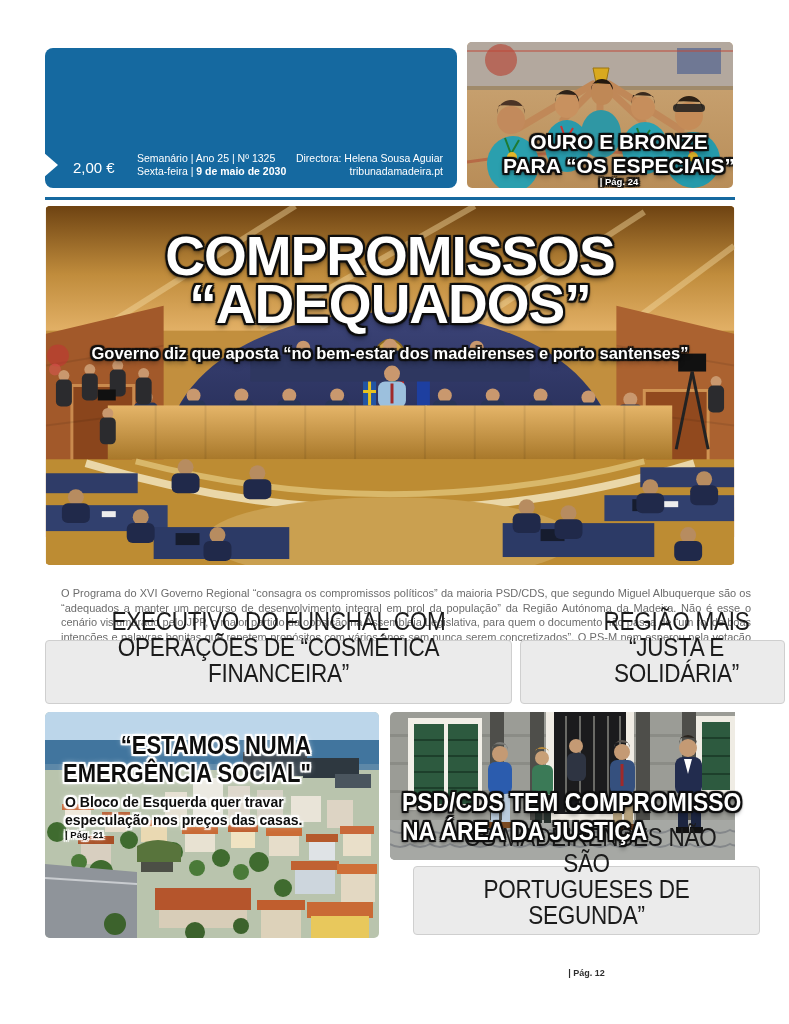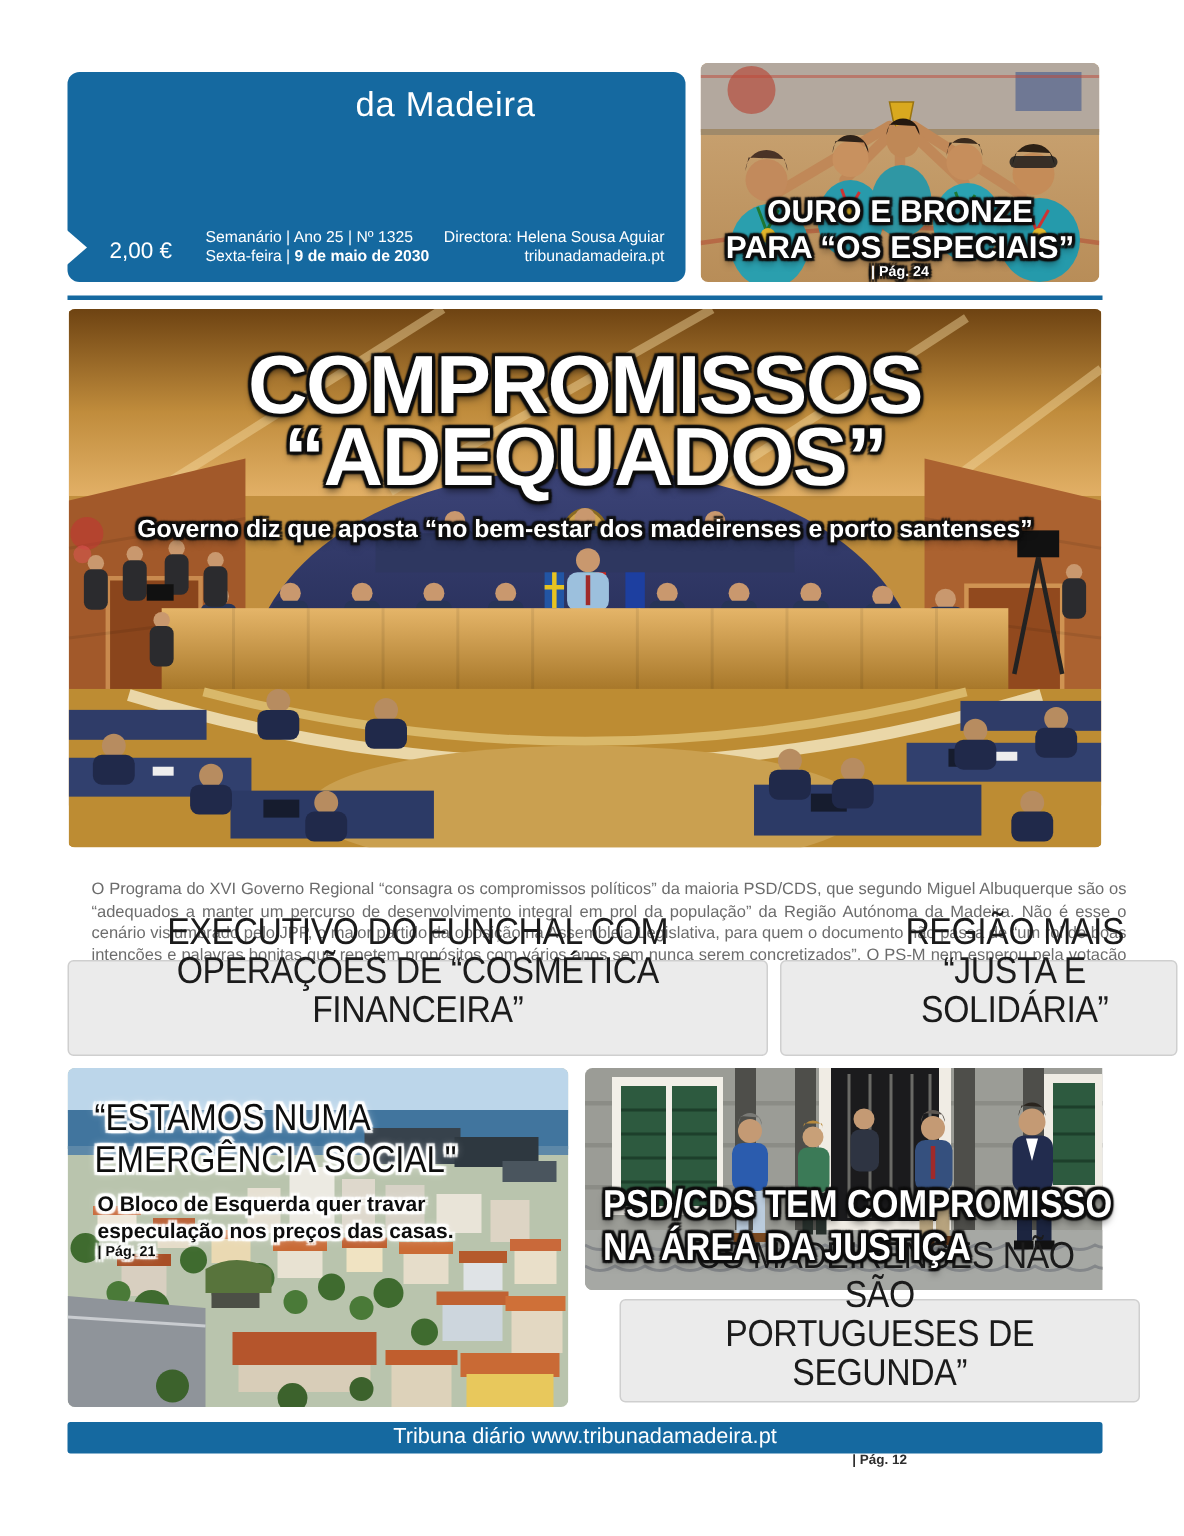--- a/index.html
+++ b/index.html
@@ -24,22 +24,22 @@
   .ph-justice{left:390px;top:712px;width:405px;height:148px;}
   .rule{position:absolute;left:45px;top:197px;width:690px;height:3px;background:#1569a0;}
   
   .ov{position:absolute;z-index:3;}
   .o-dark{color:#fff;text-shadow:-2px 0 1px #0e0e0e,2px 0 1px #0e0e0e,0 -2px 1px #0e0e0e,0 2px 1px #0e0e0e,
           -2px -2px 1px #0e0e0e,2px -2px 1px #0e0e0e,-2px 2px 1px #0e0e0e,2px 2px 1px #0e0e0e,0 4px 5px rgba(0,0,0,.5);}
   .o-light{color:#0d0d0d;text-shadow:-2px 0 1px #fff,2px 0 1px #fff,0 -2px 1px #fff,0 2px 1px #fff,
           -2px -2px 1px #fff,2px -2px 1px #fff,-2px 2px 1px #fff,2px 2px 1px #fff,0 0 7px rgba(255,255,255,.9);}
   .main-hl{left:0;top:26px;width:100%;text-align:center;font-weight:700;font-size:55px;line-height:.88;letter-spacing:-1px;}
   .main-sub{left:0;top:138px;width:100%;text-align:center;font-weight:700;font-size:16.5px;}
-  .sports-hl{left:0;top:88px;width:100%;text-align:center;font-weight:700;font-size:21px;line-height:1.12;}
-  .social-hl{left:18px;top:20px;font-weight:400;font-size:25px;line-height:1.1;}
+  .sports-hl{left:0;top:88px;width:100%;text-align:center;font-weight:700;font-size:21px;line-height:1.12;padding-left:19px;}
+  .social-hl{left:18px;top:20px;font-weight:700;font-size:25px;line-height:1.1;text-align:right;}
   .social-sub{left:20px;top:82px;font-weight:700;font-size:14px;line-height:1.25;}
   .justice-hl{left:12px;top:76px;font-weight:700;font-size:26px;line-height:1.12;}
   .pref-sm{display:block;font-size:9.5px;font-weight:700;letter-spacing:0;}
   .cond{display:inline-block;transform:scaleX(.88);transform-origin:0 50%;}
   .condc{display:inline-block;transform:scaleX(.9);transform-origin:50% 50%;}
   
   .lead{position:absolute;left:45px;top:570px;width:690px;font-size:11px;line-height:1.34;
         color:#6c6c6c;text-align:justify;margin:16px;}
   .lead b{color:#1c1c1c;font-size:10px;white-space:nowrap;}
   
@@ -54,21 +54,20 @@
   
   .footer-bar{position:absolute;left:45px;top:948px;width:690px;height:21px;background:#1569a0;
               color:#fff;font-size:14.5px;text-align:center;line-height:21px;border-radius:2px;}
 </style>
 </head>
 <body>
 
 <div class="page">
 
   <header class="masthead">
-    <div class="logo-tagline">da Madeira</div>
     <div class="notch"></div>
     <div class="price">2,00 €</div>
     <div class="edition">
       <div>Semanário | Ano 25 | Nº 1325</div>
       <div><span>Sexta-feira | </span><b>9 de maio de 2030</b></div>
     </div>
     <div class="director">
       <div>Directora: Helena Sousa Aguiar</div>
       <div>tribunadamadeira.pt</div>
     </div>
@@ -497,15 +496,14 @@
     </div>
   </figure>
 
   <div class="teaser tq">
     <div class="tl condc">
       <span>“OS MADEIRENSES NÃO SÃO</span><br><span>PORTUGUESES DE SEGUNDA”</span>
     </div>
     <div class="pr">| Pág. 12</div>
   </div>
 
-  <div class="footer-bar">Tribuna diário www.tribunadamadeira.pt</div>
 
 </div>
 
 </body></html>

